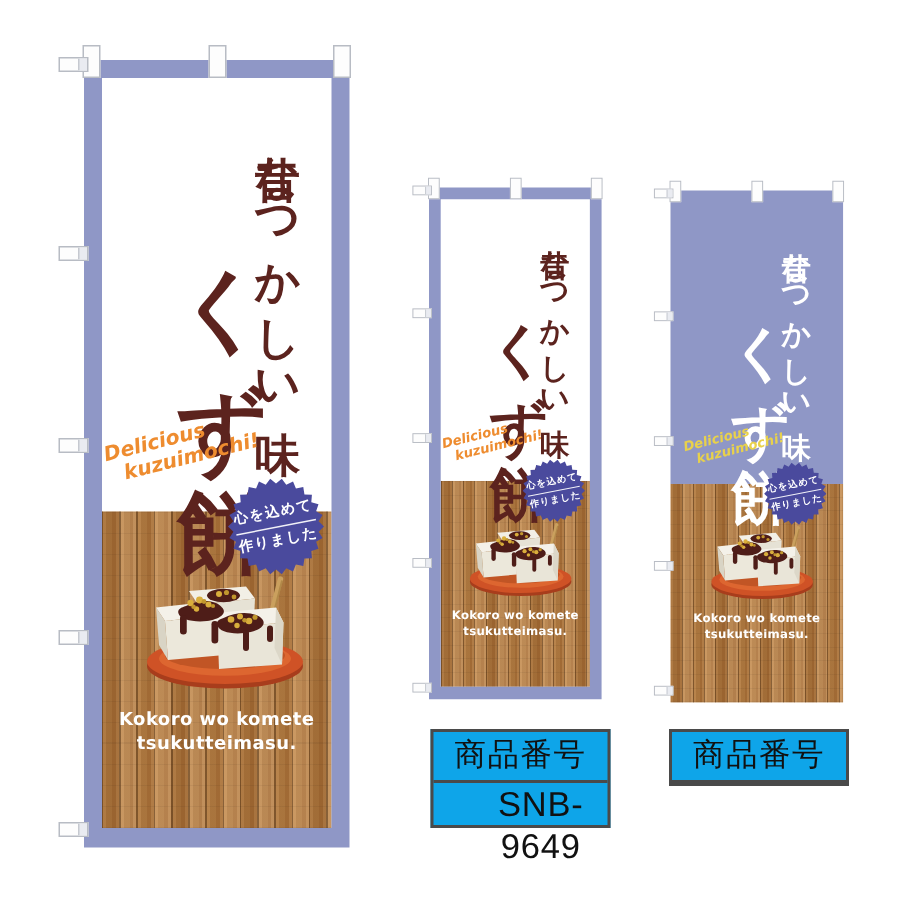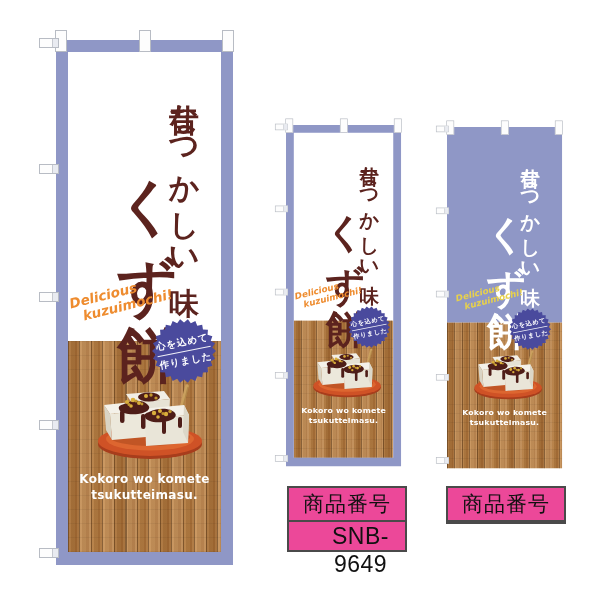--- a/index.html
+++ b/index.html
@@ -62,21 +62,21 @@
   .food{position:absolute;left:38px;top:340px;width:112px;height:82px;z-index:3;}
 
   
   .romaji{position:absolute;top:431px;text-align:center;color:#fff;font-weight:bold;
           font-size:12px;line-height:16px;z-index:3;letter-spacing:.3px;
           font-family:"DejaVu Sans","Liberation Sans",sans-serif;}
   .styleA .romaji{left:12px;width:153px;}
   .styleB .romaji{left:0;width:177px;}
 
   
-  .plabel{position:absolute;width:120px;background:#ec4899;border:2px solid #4a4a4a;
+  .plabel{position:absolute;width:120px;background:#0ea5e9;border:2px solid #4a4a4a;
           box-sizing:border-box;text-align:center;z-index:2;}
   .plabel-title{height:32px;line-height:32px;border-bottom:2px solid #4a4a4a;
                 font-size:21px;letter-spacing:1px;color:#111;}
   .plabel-code{height:28px;line-height:28px;font-size:23px;letter-spacing:.5px;color:#111;padding-left:27px;}
 </style>
 </head>
 <body>
 
 <div class="stage">
 

